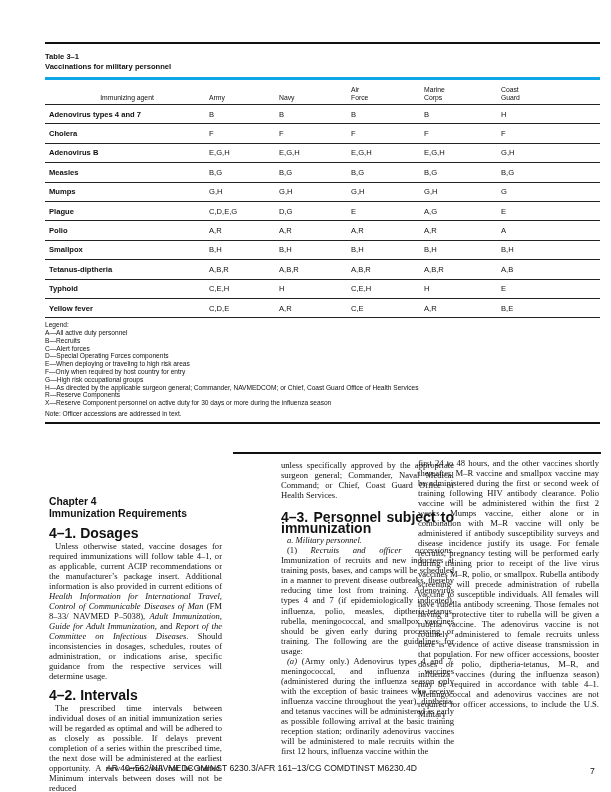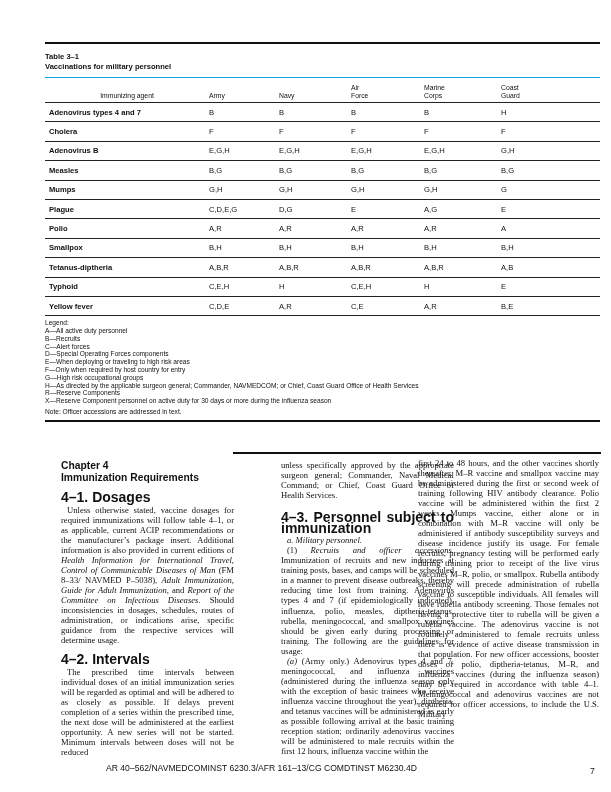--- a/index.html
+++ b/index.html
@@ -3,39 +3,39 @@
 <meta charset="utf-8">
 <style>
   html, body { margin:0; padding:0; background:#ffffff; }
   body { width:611px; height:792px; position:relative; overflow:hidden; color:#111; }
   .sans { font-family: "Liberation Sans", sans-serif; }
   .serif { font-family: "Liberation Serif", serif; }
 
   #table-block { position:absolute; left:45px; top:42px; width:555px; }
   .rule-thick { border-top:2px solid #111; }
   .tbl-caption { font-size:7.6px; font-weight:bold; line-height:10px; padding-top:8px; }
-  .tbl-caption-line { border-bottom:1px solid #0ea5e9; padding-bottom:5px; }
+  .tbl-caption-line { border-bottom:3px solid #0ea5e9; padding-bottom:5px; }
 
   table.vax { border-collapse:collapse; width:100%; font-size:7.6px; margin-top:0; }
   table.vax th { font-weight:normal; text-align:left; vertical-align:bottom; padding:6px 0 2px 0; font-size:6.8px; line-height:8px; border-bottom:1px solid #222; }
   table.vax th.agent-h { text-align:center; width:160px; }
   table.vax td { border-bottom:1px solid #222; height:18.4px; padding:0; vertical-align:middle; }
   table.vax td.agent { padding-left:4px; width:160px;font-weight:bold; }
   table.vax td.c-army { width:70px; }
   table.vax td.c-navy { width:72px; }
   table.vax td.c-af { width:73px; }
   table.vax td.c-mc { width:77px; }
 
   .legend { font-size:6.6px; line-height:7.8px; padding-top:3px; }
   .legend div { white-space:nowrap; }
   .note { font-size:6.6px; line-height:8px; padding-top:3px; padding-bottom:4px; border-bottom:2px solid #111; }
 
   #cols { position:absolute; left:45px; top:460px; width:556px; height:295px; }
   .col { position:absolute; top:0; width:173px; font-size:8.6px; line-height:10.05px; text-align:justify; }
-  .col1 { left:16px; }
+  .col1 { left:4px;margin-top:36px; }
   .col2 { left:188px;margin-left:48px; }
   .col3 { left:373px; top:-2px; width:181px; }
   .top-rule { position:absolute; left:188px; top:-8px; width:368px; border-top:2.5px solid #111; }
   .chap { font-family:"Liberation Sans", sans-serif; font-weight:bold; font-size:10.3px; line-height:11.5px; margin:0; }
   .sec { font-family:"Liberation Sans", sans-serif; font-weight:bold; font-size:14px; line-height:10.5px; margin:9px 0 2px 0; }
   p { margin:0; }
   .ind { text-indent:6px; }
 
   #footer { position:absolute; left:0; top:763px; width:611px; font-size:8.6px; }
   #footer .ref { position:absolute; left:106px; top:0; }

